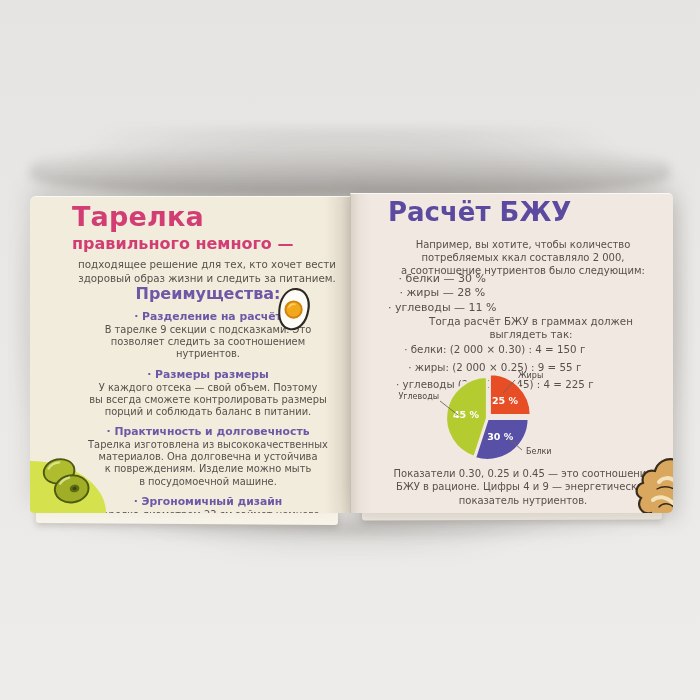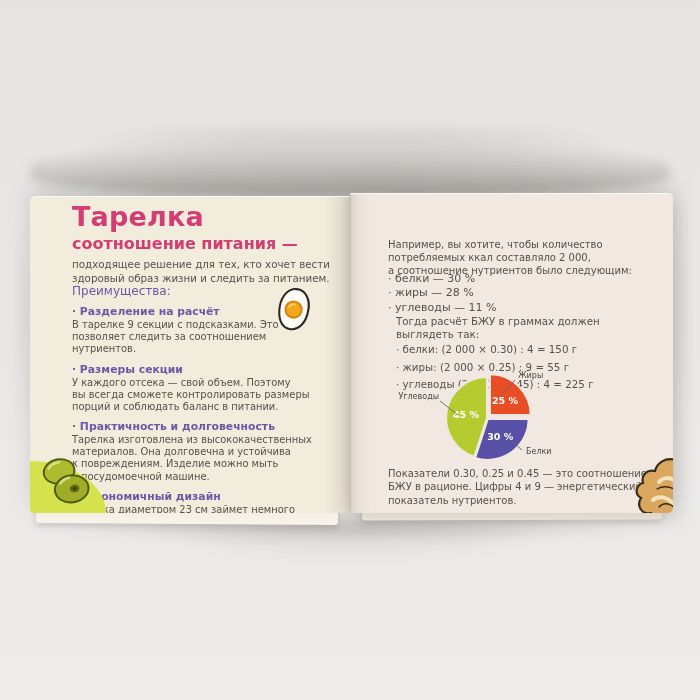--- a/index.html
+++ b/index.html
@@ -2,21 +2,21 @@
 <html style="--page-left: #f2ecdd; --page-right: #f1e9e1; --accent-pink: #d23d74; --accent-purple: #5b4aa0; --heading-purple: #6d57a6; --body-text: #57504b; --lime-corner: #d5e24d; --pie-red: #e84e25; --pie-purple: #584fa7; --pie-green: #b5cc30;"><head>
 <meta charset="utf-8">
 <style>
   html,body{margin:0;padding:0;}
   body{
     width:700px;height:700px;overflow:hidden;position:relative;
     background:linear-gradient(180deg,#e5e4e2 0%,#e9e8e6 45%,#edecea 100%);
     font-family:"DejaVu Sans","Liberation Sans",sans-serif;
     -webkit-font-smoothing:antialiased;
   }
-  .photo{position:absolute;inset:0;}
+  .photo{position:absolute;inset:0;text-align:center;}
   .shadow-el{position:absolute;pointer-events:none;}
   .book-back-shadow{left:14px;top:128px;width:672px;height:430px;
     background:radial-gradient(ellipse at 50% 44%,rgba(90,84,78,.28),rgba(90,84,78,.10) 56%,transparent 76%);
     filter:blur(5px);}
   .top-shadow{left:30px;top:146px;width:640px;height:50px;
     background:linear-gradient(to bottom,transparent,rgba(78,72,66,.30));
     filter:blur(5px);border-radius:40%;}
   .bottom-shadow{left:48px;top:518px;width:604px;height:26px;
     background:radial-gradient(ellipse at 50% 40%,rgba(80,74,68,.22),transparent 70%);
     filter:blur(5px);}
@@ -51,21 +51,21 @@
     background:linear-gradient(to right,rgba(120,105,90,.18),rgba(120,105,90,.05) 45%,transparent);}
 
   
   .lp-title{position:absolute;left:42px;top:4px;margin:0;
     font-size:27px;font-weight:800;color:var(--accent-pink,#d23d74);letter-spacing:.2px;}
   .lp-subtitle{position:absolute;left:42px;top:37px;margin:0;
     font-size:16px;font-weight:800;color:var(--accent-pink,#d23d74);}
   .lp-intro{position:absolute;left:42px;top:61px;margin:0;width:270px;
     font-size:10.3px;line-height:1.33;color:var(--body-text,#57504b);white-space:pre-line;}
   .benefits{position:absolute;left:42px;top:87px;width:272px;}
-  .benefits-heading{font-size:12px;font-weight:400;color:var(--heading-purple,#6d57a6);margin:0 0 2px 0;}
+  .benefits-heading{font-size:16px;font-weight:700;color:var(--heading-purple,#6d57a6);margin:0 0 2px 0;}
   .benefit .b-title{font-size:10.8px;font-weight:800;color:var(--heading-purple,#6d57a6);
     margin:7px 0 1px 0;text-indent:-7px;padding-left:7px;}
   .benefit .b-body{font-size:9.9px;line-height:1.23;color:var(--body-text,#57504b);
     margin:0;white-space:pre-line;}
 
   .egg{position:absolute;left:246px;top:90px;width:38px;height:46px;}
   .lime-corner{position:absolute;left:0;bottom:0;width:76px;height:52px;
     background:var(--lime-corner,#d5e24d);border-top-right-radius:100%;}
   .olives{position:absolute;left:6px;bottom:4px;width:62px;height:56px;}
 
@@ -98,35 +98,35 @@
 <div class="photo">
   <div class="shadow-el book-back-shadow"></div>
   <div class="shadow-el top-shadow"></div>
   <div class="shadow-el bottom-shadow"></div>
 
   <div class="under-strip left-strip"></div>
   <div class="under-strip right-strip"></div>
 
   <div class="page page-left">
     <h1 class="lp-title">Тарелка</h1>
-    <h2 class="lp-subtitle">соотношение питания —</h2>
+    <h2 class="lp-subtitle">правильного немного —</h2>
     <p class="lp-intro">подходящее решение для тех, кто хочет вести
 здоровый образ жизни и следить за питанием.</p>
 
     <div class="benefits">
       <div class="benefits-heading">Преимущества:</div>
 
       <div class="benefit">
         <div class="b-title">· Разделение на расчёт</div>
         <p class="b-body">В тарелке 9 секции с подсказками. Это
 позволяет следить за соотношением
 нутриентов.</p>
       </div>
       <div class="benefit">
-        <div class="b-title">· Размеры секции</div>
+        <div class="b-title">· Размеры размеры</div>
         <p class="b-body">У каждого отсека — свой объем. Поэтому
 вы всегда сможете контролировать размеры
 порций и соблюдать баланс в питании.</p>
       </div>
       <div class="benefit">
         <div class="b-title">· Практичность и долговечность</div>
         <p class="b-body">Тарелка изготовлена из высококачественных
 материалов. Она долговечна и устойчива
 к повреждениям. Изделие можно мыть
 в посудомоечной машине.</p>
@@ -154,20 +154,21 @@
       <g transform="rotate(-8 38 38)">
         <ellipse cx="37" cy="37" rx="17.5" ry="14" fill="#9fae26" stroke="#4e5a10" stroke-width="2"></ellipse>
         <ellipse cx="40" cy="37" rx="5" ry="4" fill="#5d6b16"></ellipse>
         <ellipse cx="40" cy="37" rx="2.2" ry="1.8" fill="#3c4609"></ellipse>
         <path d="M26 30 a14 10 0 0 1 10 -5" stroke="#e4eda0" stroke-width="2.4" fill="none" stroke-linecap="round" opacity=".8"></path>
       </g>
     </svg>
   </div>
 
   <div class="page page-right">
+    <h1 class="rp-title">Расчёт БЖУ</h1>
     <p class="rp-intro">Например, вы хотите, чтобы количество
 потребляемых ккал составляло 2 000,
 а соотношение нутриентов было следующим:</p>
 
     <ul class="rp-ratio">
       <li>· белки — 30 %</li>
       <li>· жиры — 28 %</li>
       <li>· углеводы — 11 %</li>
     </ul>
 

